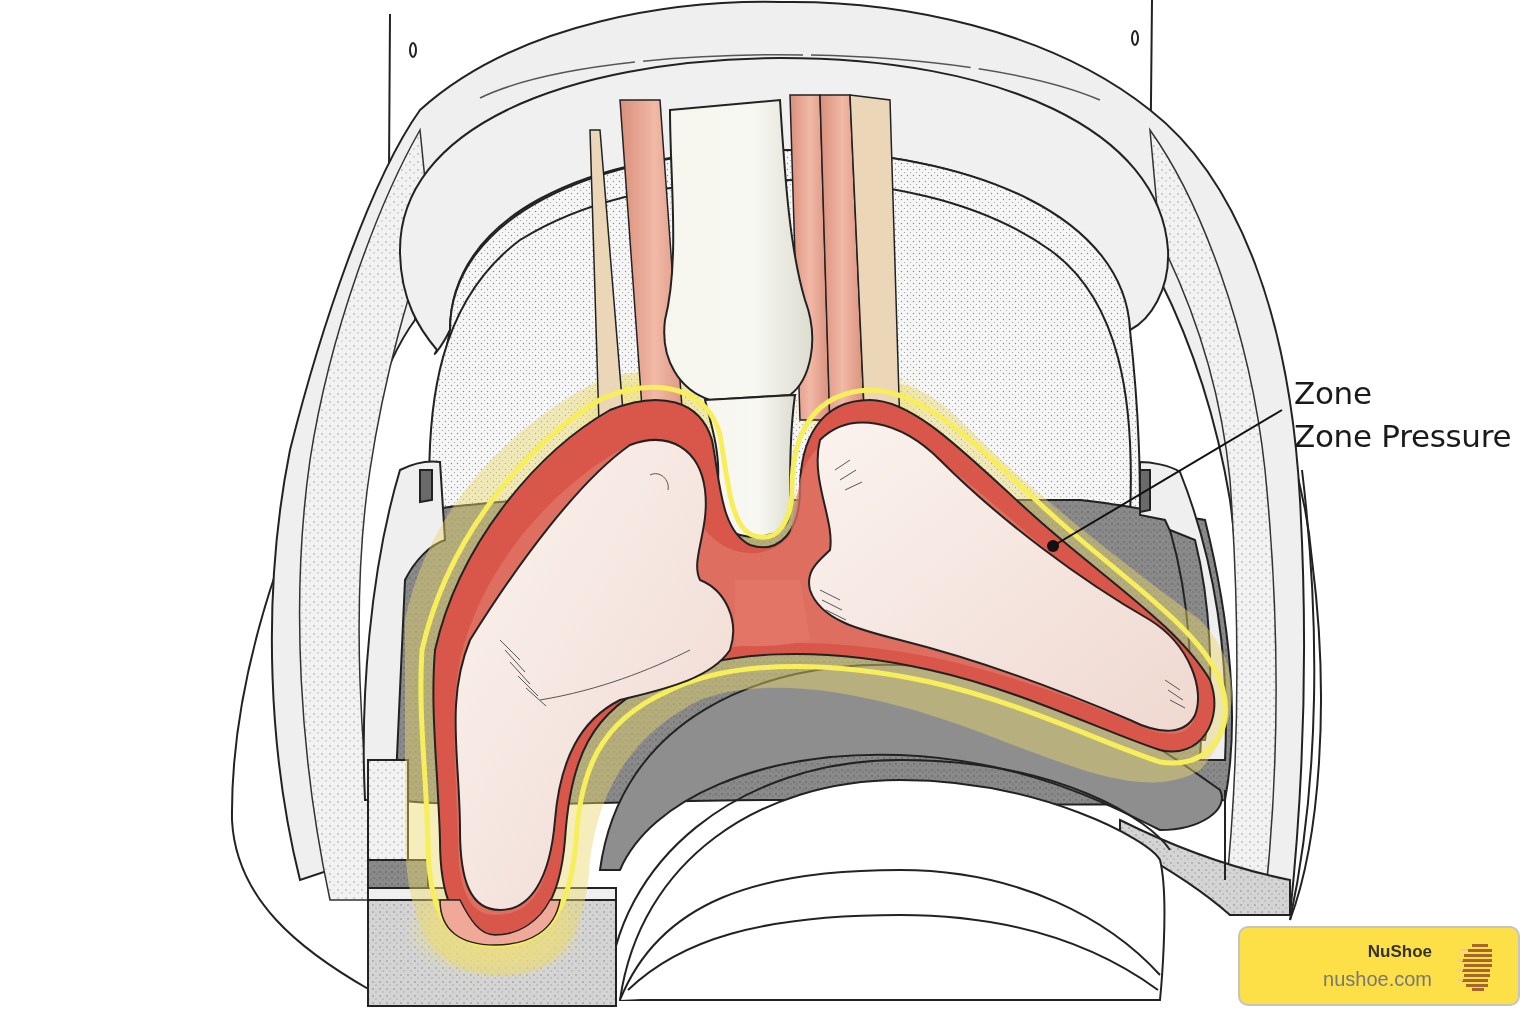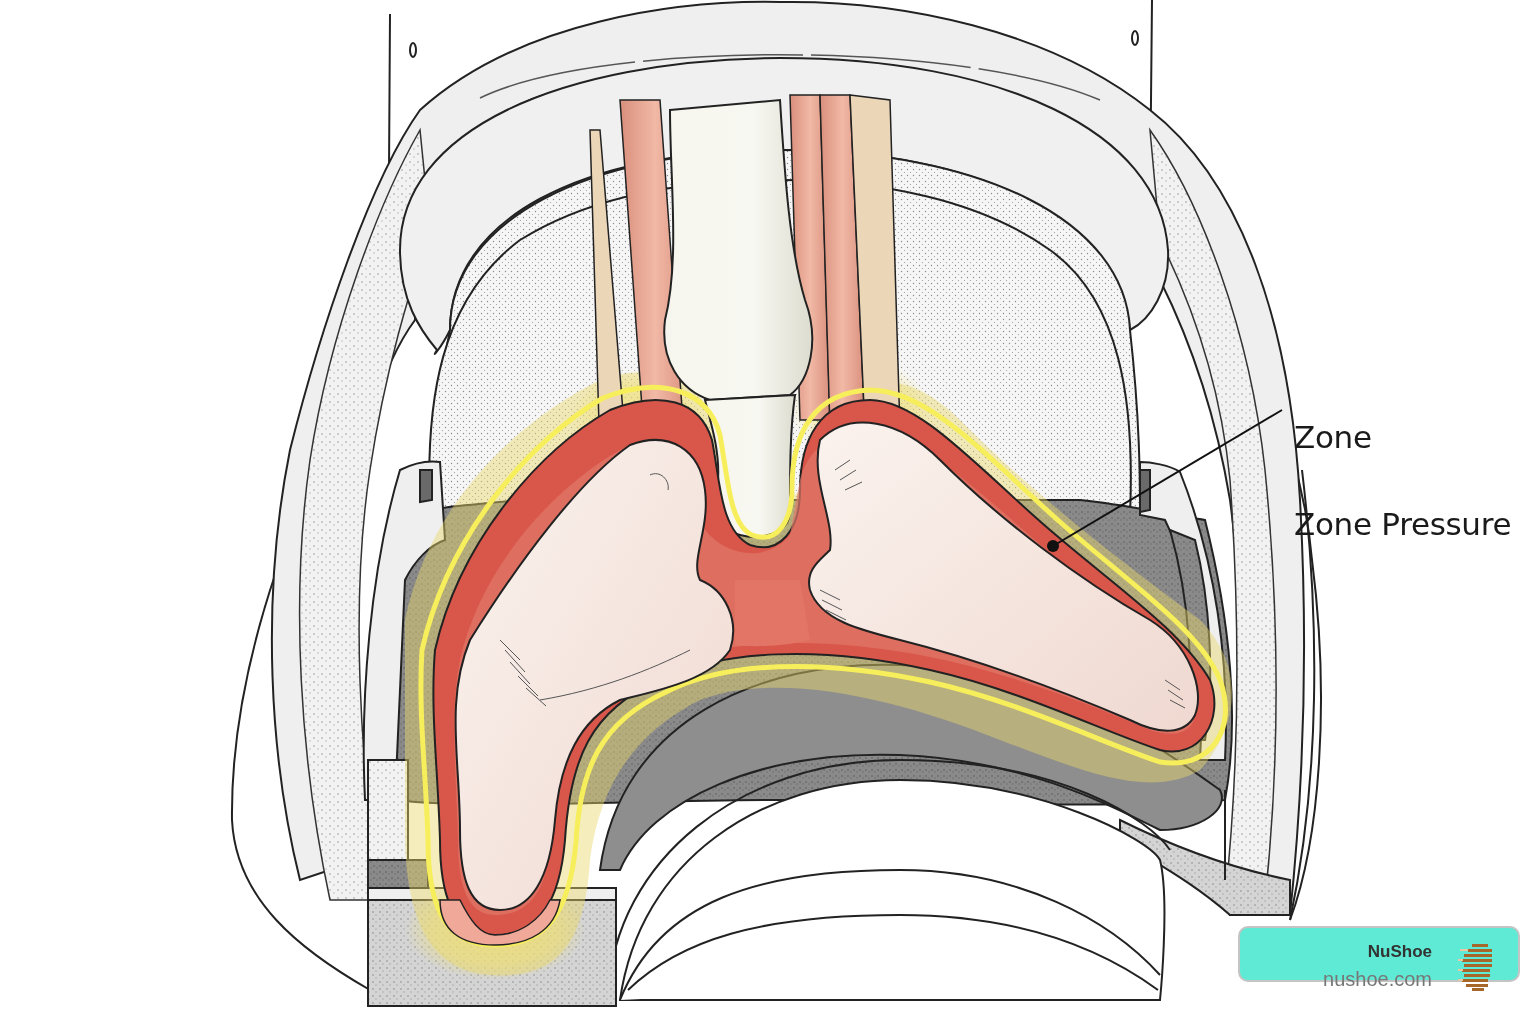--- a/index.html
+++ b/index.html
@@ -1,20 +1,20 @@
 <!DOCTYPE html>
 <html><head>
   <meta charset="utf-8">
   <style>
     html, body { margin: 0; padding: 0; background: #ffffff; }
     body { width: 1536px; height: 1024px; position: relative; overflow: hidden; font-family: "DejaVu Sans", sans-serif; }
     #canvas { position: absolute; left: 0; top: 0; width: 1536px; height: 1024px; }
     .label-zone { position: absolute; left: 1294px; top: 372px; font-family: "DejaVu Sans", sans-serif; font-size: 31px; line-height: 43px; color: #1a1a1a; letter-spacing: -0.3px; }
-    .label-zone div { white-space: nowrap; margin-top: 44px; }
-    .brand-card { position: absolute; left: 1238px; top: 926px; width: 282px; height: 56px; border: 2px solid #c4c4c4; border-radius: 10px; background: #5eead4; box-sizing: border-box; }
+    .label-zone div { white-space: nowrap; }
+    .brand-card { position: absolute; left: 1238px; top: 926px; width: 282px; height: 80px; border: 2px solid #c4c4c4; border-radius: 10px; background: #fde047; box-sizing: border-box; }
     .brand-name { position: absolute; right: 86px; top: 14px; font-family: "Liberation Sans", sans-serif; font-weight: bold; font-size: 17px; color: #333333; }
     .brand-url { position: absolute; right: 86px; top: 40px; font-family: "Liberation Sans", sans-serif; font-size: 20px; color: #777777; }
     .brand-logo { position: absolute; right: 24px; top: 14px; width: 36px; height: 50px; }
   </style>
 </head>
 <body>
 
 <svg id="canvas" viewBox="0 0 1536 1024" xmlns="http://www.w3.org/2000/svg">
   <defs>
     <pattern id="stipple" width="8" height="8" patternUnits="userSpaceOnUse">

